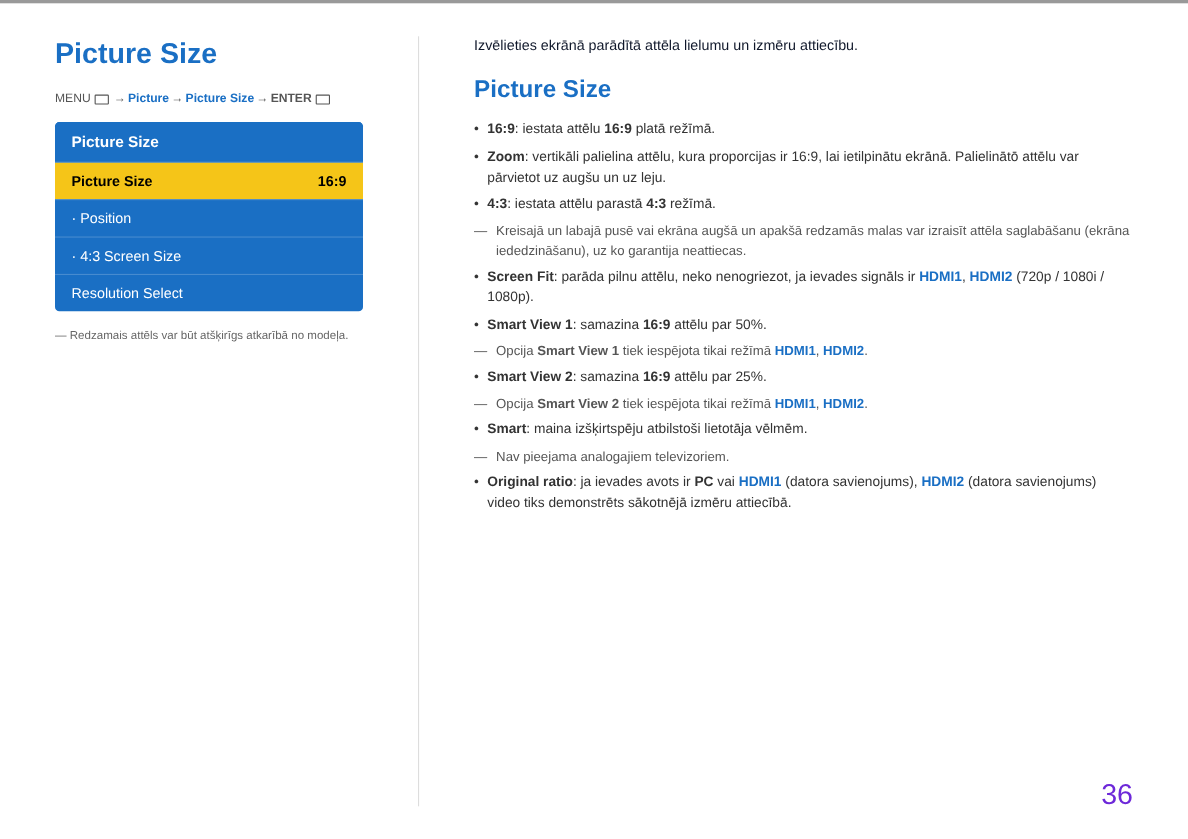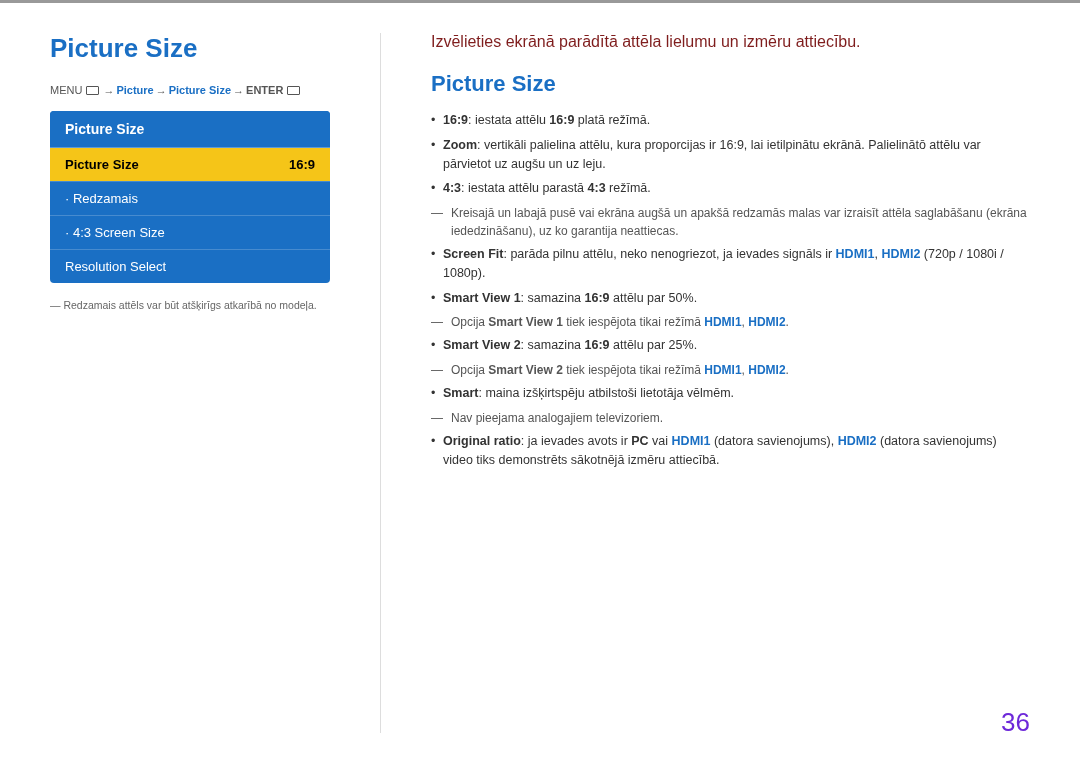--- a/index.html
+++ b/index.html
@@ -132,22 +132,22 @@
       content: '― ';
     }
 
     
     .right-column {
       flex: 1;
       padding-left: 10px;
     }
 
     .intro-text {
-      font-size: 16px;
-      color: #7f1d1d;
+      font-size: 13px;
+      color: #0f172a;
       margin-bottom: 20px;
     }
 
     .page-title-right {
       font-size: 22px;
       font-weight: bold;
       color: #1a6fc4;
       margin-bottom: 14px;
     }
 
@@ -237,21 +237,21 @@
 
       <div class="menu-box">
         <div class="menu-header">Picture Size</div>
 
         <div class="menu-item-row selected">
           <span class="item-label">Picture Size</span>
           <span class="item-value">16:9</span>
         </div>
         <div class="menu-separator"></div>
         <div class="menu-item-row">
-          <span class="item-label">· Redzamais</span>
+          <span class="item-label">· Position</span>
         </div>
         <div class="menu-separator"></div>
         <div class="menu-item-row">
           <span class="item-label">· 4:3 Screen Size</span>
         </div>
         <div class="menu-separator"></div>
         <div class="menu-item-row">
           <span class="item-label">Resolution Select</span>
         </div>
       </div>

